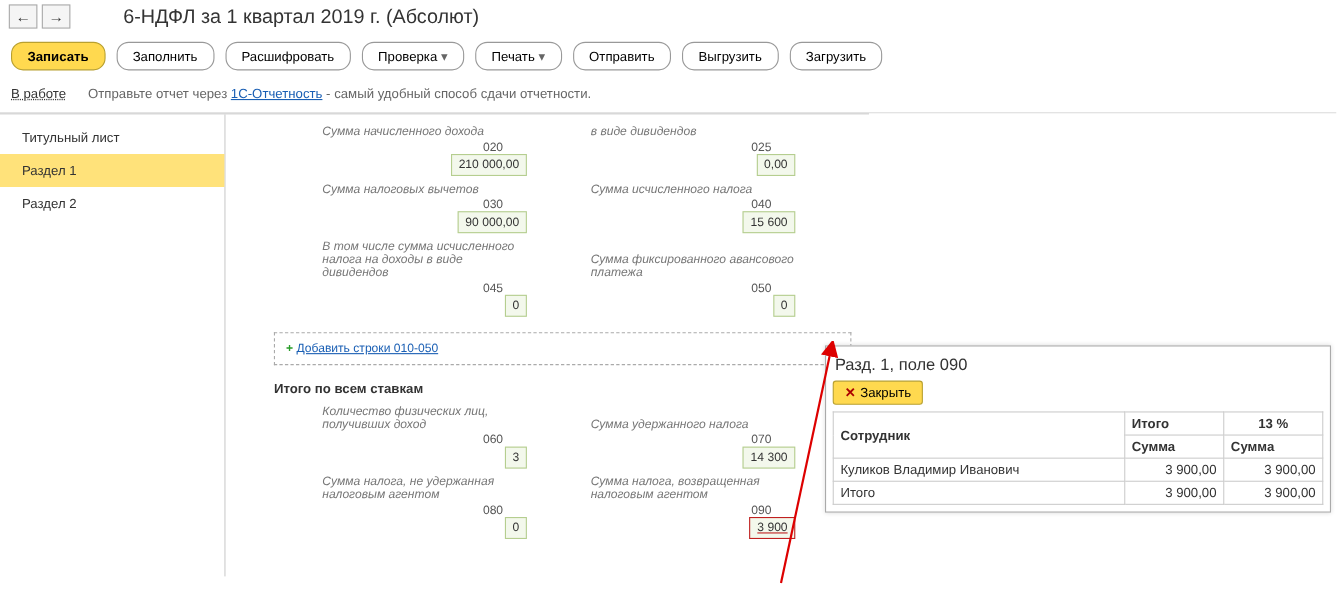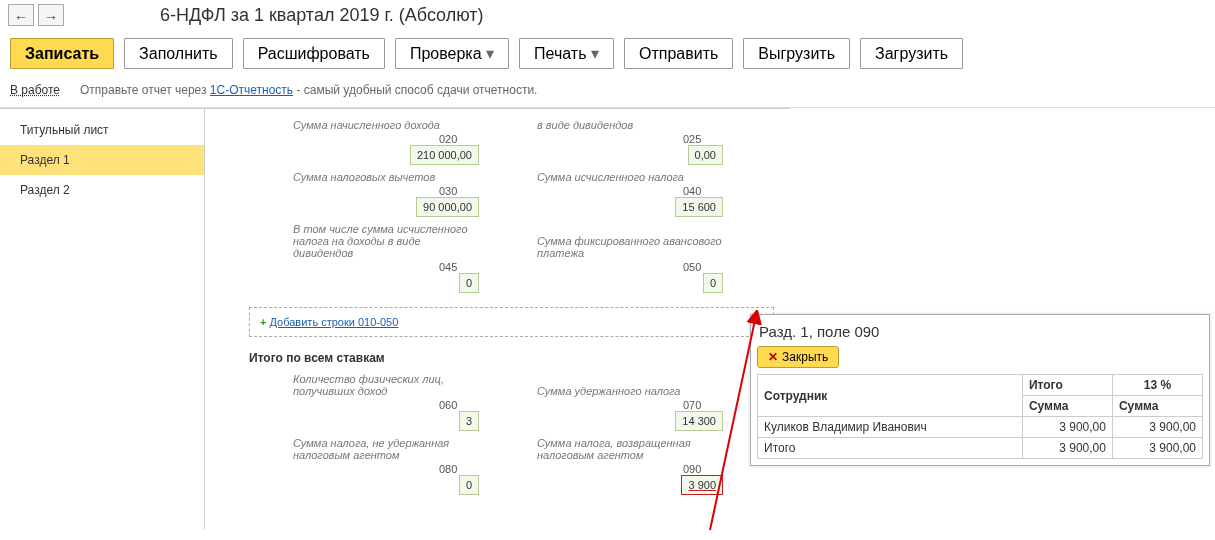--- a/index.html
+++ b/index.html
@@ -26,35 +26,35 @@
     background: #f5f5f5;
     display: flex;
     align-items: center;
     justify-content: center;
     cursor: pointer;
     font-size: 14px;
     line-height: 1;
   }
   .page-title {
     font-size: 18px;
-    margin-left: 92px;
+    margin-left: 44px;
     color: #333;
   }
   .toolbar {
     display: flex;
     gap: 10px;
     padding: 8px 10px;
   }
   .btn {
     border: 1px solid #999;
     background: #fff;
     padding: 5px 14px;
-    font-size: 16px;
-    cursor: pointer;
-    border-radius: 1px;
+    font-size: 12px;
+    cursor: pointer;
+    border-radius: 11px;
   }
   .btn.primary {
     background: #ffd94f;
     border-color: #b8a030;
     font-weight: bold;
   }
   .btn.dd::after {
     content: " ▾";
     color: #666;
   }

